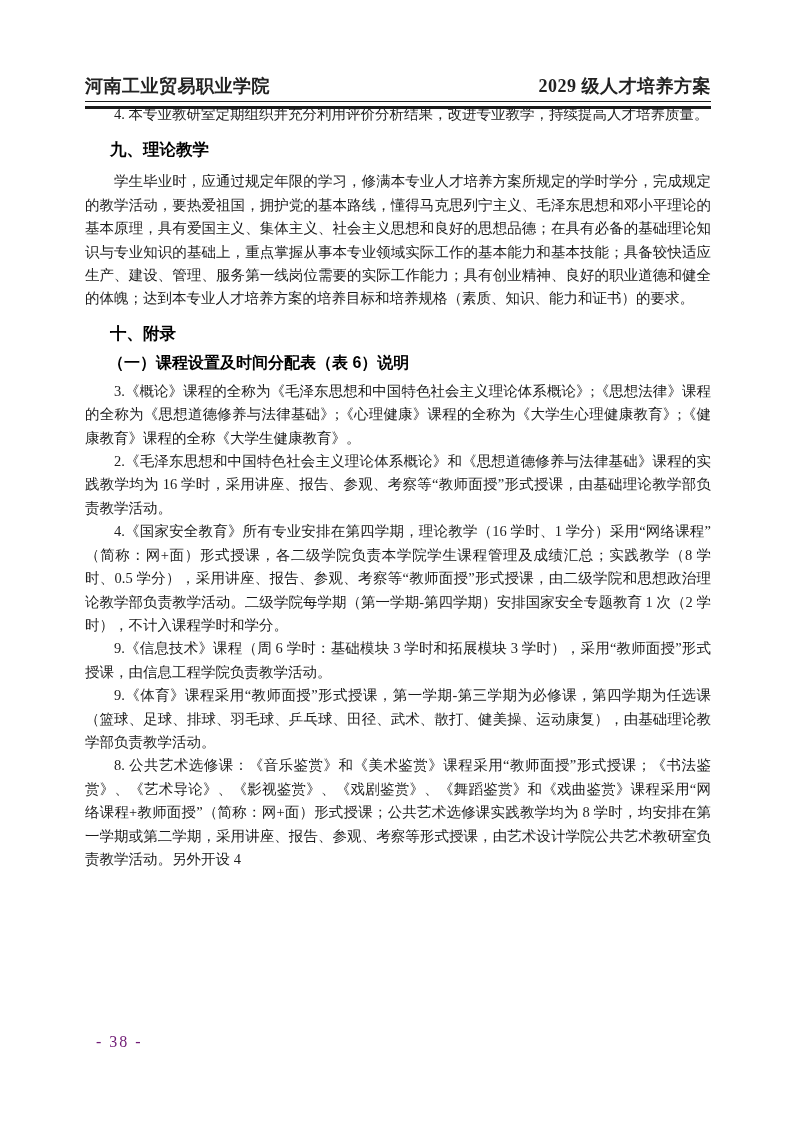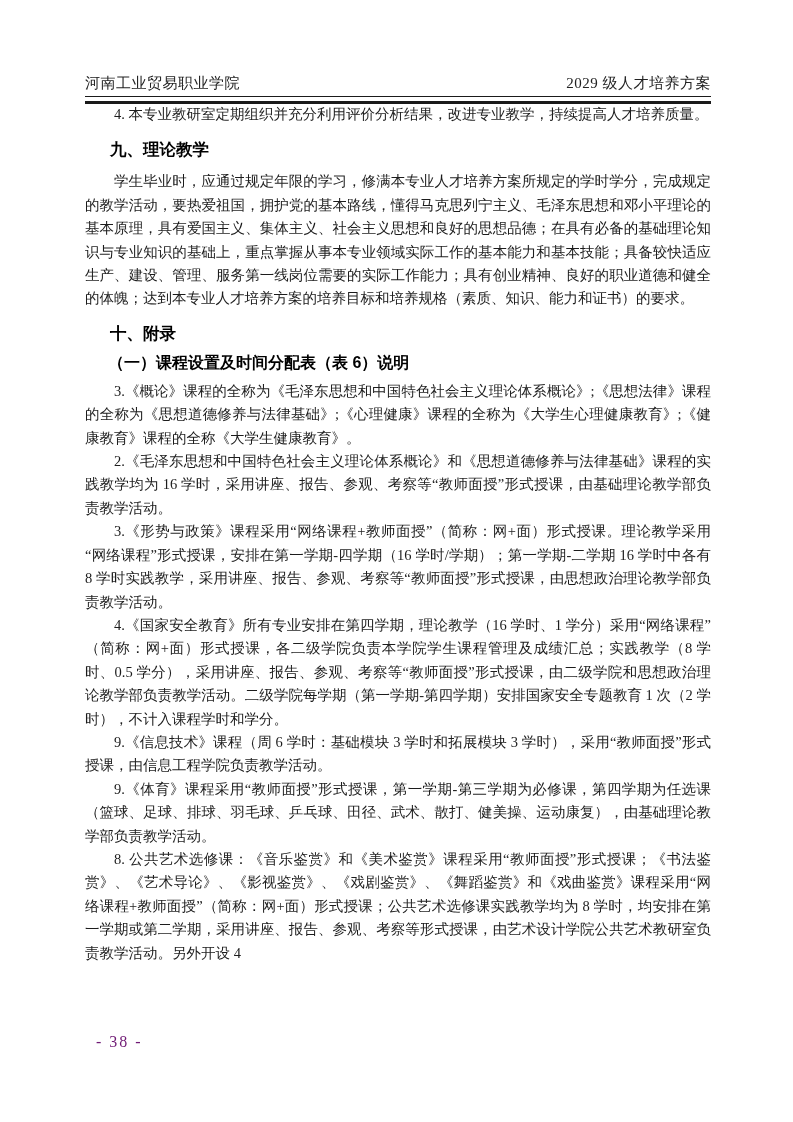--- a/index.html
+++ b/index.html
@@ -16,23 +16,24 @@
   .header {
     position: absolute;
     top: 74px;
     left: 85px;
     width: 626px;
   }
   .header-row {
     display: flex;
     justify-content: space-between;
     align-items: baseline;
-    font-size: 15px;
+    font-size: 18px;
     color: #222;
     letter-spacing: 0.5px;
+    font-weight: bold;
   }
   .header-rule {
     margin-top: 3px;
     height: 4px;
     border-top: 1px solid #1a1a1a;
     border-bottom: 3px solid #1a1a1a;
   }
   .content {
     position: absolute;
     top: 103px;
@@ -90,21 +91,20 @@
   </header>
 
   <main class="content">
     <p class="para">4. 本专业教研室定期组织并充分利用评价分析结果，改进专业教学，持续提高人才培养质量。</p>
     <div class="h1">九、理论教学</div>
     <p class="para">学生毕业时，应通过规定年限的学习，修满本专业人才培养方案所规定的学时学分，完成规定的教学活动，要热爱祖国，拥护党的基本路线，懂得马克思列宁主义、毛泽东思想和邓小平理论的基本原理，具有爱国主义、集体主义、社会主义思想和良好的思想品德；在具有必备的基础理论知识与专业知识的基础上，重点掌握从事本专业领域实际工作的基本能力和基本技能；具备较快适应生产、建设、管理、服务第一线岗位需要的实际工作能力；具有创业精神、良好的职业道德和健全的体魄；达到本专业人才培养方案的培养目标和培养规格（素质、知识、能力和证书）的要求。</p>
     <div class="h1 appendix">十、附录</div>
     <div class="h2">（一）课程设置及时间分配表（表 6）说明</div>
     <p class="para">3.《概论》课程的全称为《毛泽东思想和中国特色社会主义理论体系概论》;《思想法律》课程的全称为《思想道德修养与法律基础》;《心理健康》课程的全称为《大学生心理健康教育》;《健康教育》课程的全称《大学生健康教育》。</p>
     <p class="para">2.《毛泽东思想和中国特色社会主义理论体系概论》和《思想道德修养与法律基础》课程的实践教学均为 16 学时，采用讲座、报告、参观、考察等“教师面授”形式授课，由基础理论教学部负责教学活动。</p>
-    <p class="para">3.《形势与政策》课程采用“网络课程+教师面授”（简称：网+面）形式授课。理论教学采用“网络课程”形式授课，安排在第一学期-四学期（16 学时/学期）；第一学期-二学期 16 学时中各有 8 学时实践教学，采用讲座、报告、参观、考察等“教师面授”形式授课，由思想政治理论教学部负责教学活动。</p>
     <p class="para">4.《国家安全教育》所有专业安排在第四学期，理论教学（16 学时、1 学分）采用“网络课程”（简称：网+面）形式授课，各二级学院负责本学院学生课程管理及成绩汇总；实践教学（8 学时、0.5 学分），采用讲座、报告、参观、考察等“教师面授”形式授课，由二级学院和思想政治理论教学部负责教学活动。二级学院每学期（第一学期-第四学期）安排国家安全专题教育 1 次（2 学时），不计入课程学时和学分。</p>
     <p class="para">9.《信息技术》课程（周 6 学时：基础模块 3 学时和拓展模块 3 学时），采用“教师面授”形式授课，由信息工程学院负责教学活动。</p>
     <p class="para">9.《体育》课程采用“教师面授”形式授课，第一学期-第三学期为必修课，第四学期为任选课（篮球、足球、排球、羽毛球、乒乓球、田径、武术、散打、健美操、运动康复），由基础理论教学部负责教学活动。</p>
     <p class="para">8. 公共艺术选修课：《音乐鉴赏》和《美术鉴赏》课程采用“教师面授”形式授课；《书法鉴赏》、《艺术导论》、《影视鉴赏》、《戏剧鉴赏》、《舞蹈鉴赏》和《戏曲鉴赏》课程采用“网络课程+教师面授”（简称：网+面）形式授课；公共艺术选修课实践教学均为 8 学时，均安排在第一学期或第二学期，采用讲座、报告、参观、考察等形式授课，由艺术设计学院公共艺术教研室负责教学活动。另外开设 4</p>
   </main>
 
   <footer class="footer">
     <span>- 38 -</span>
   </footer>
 

